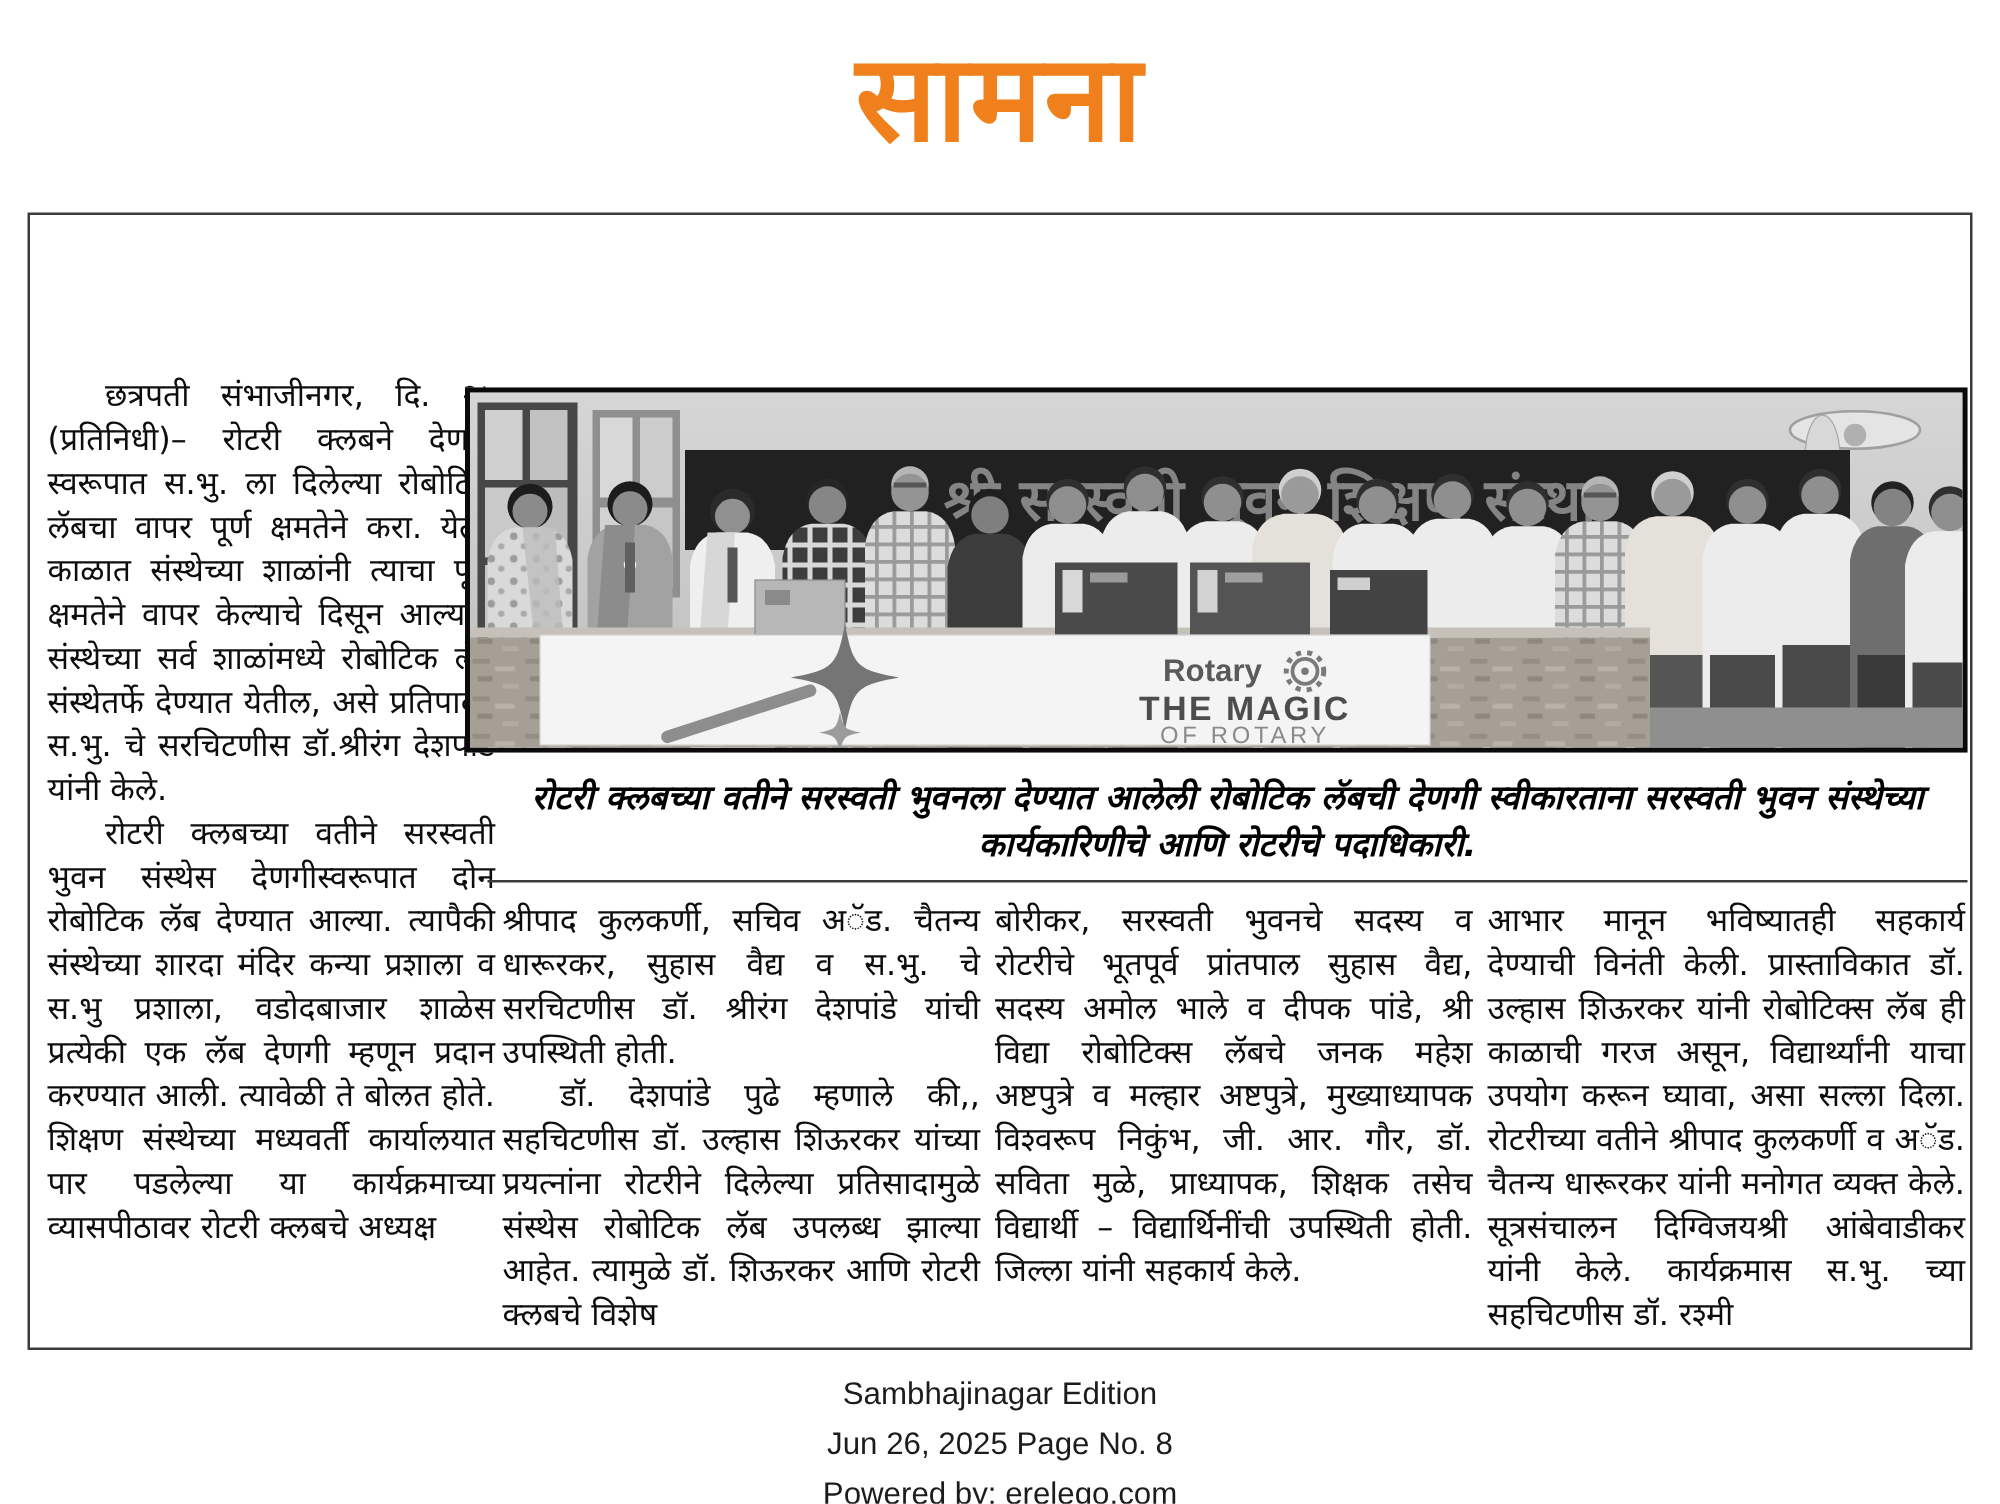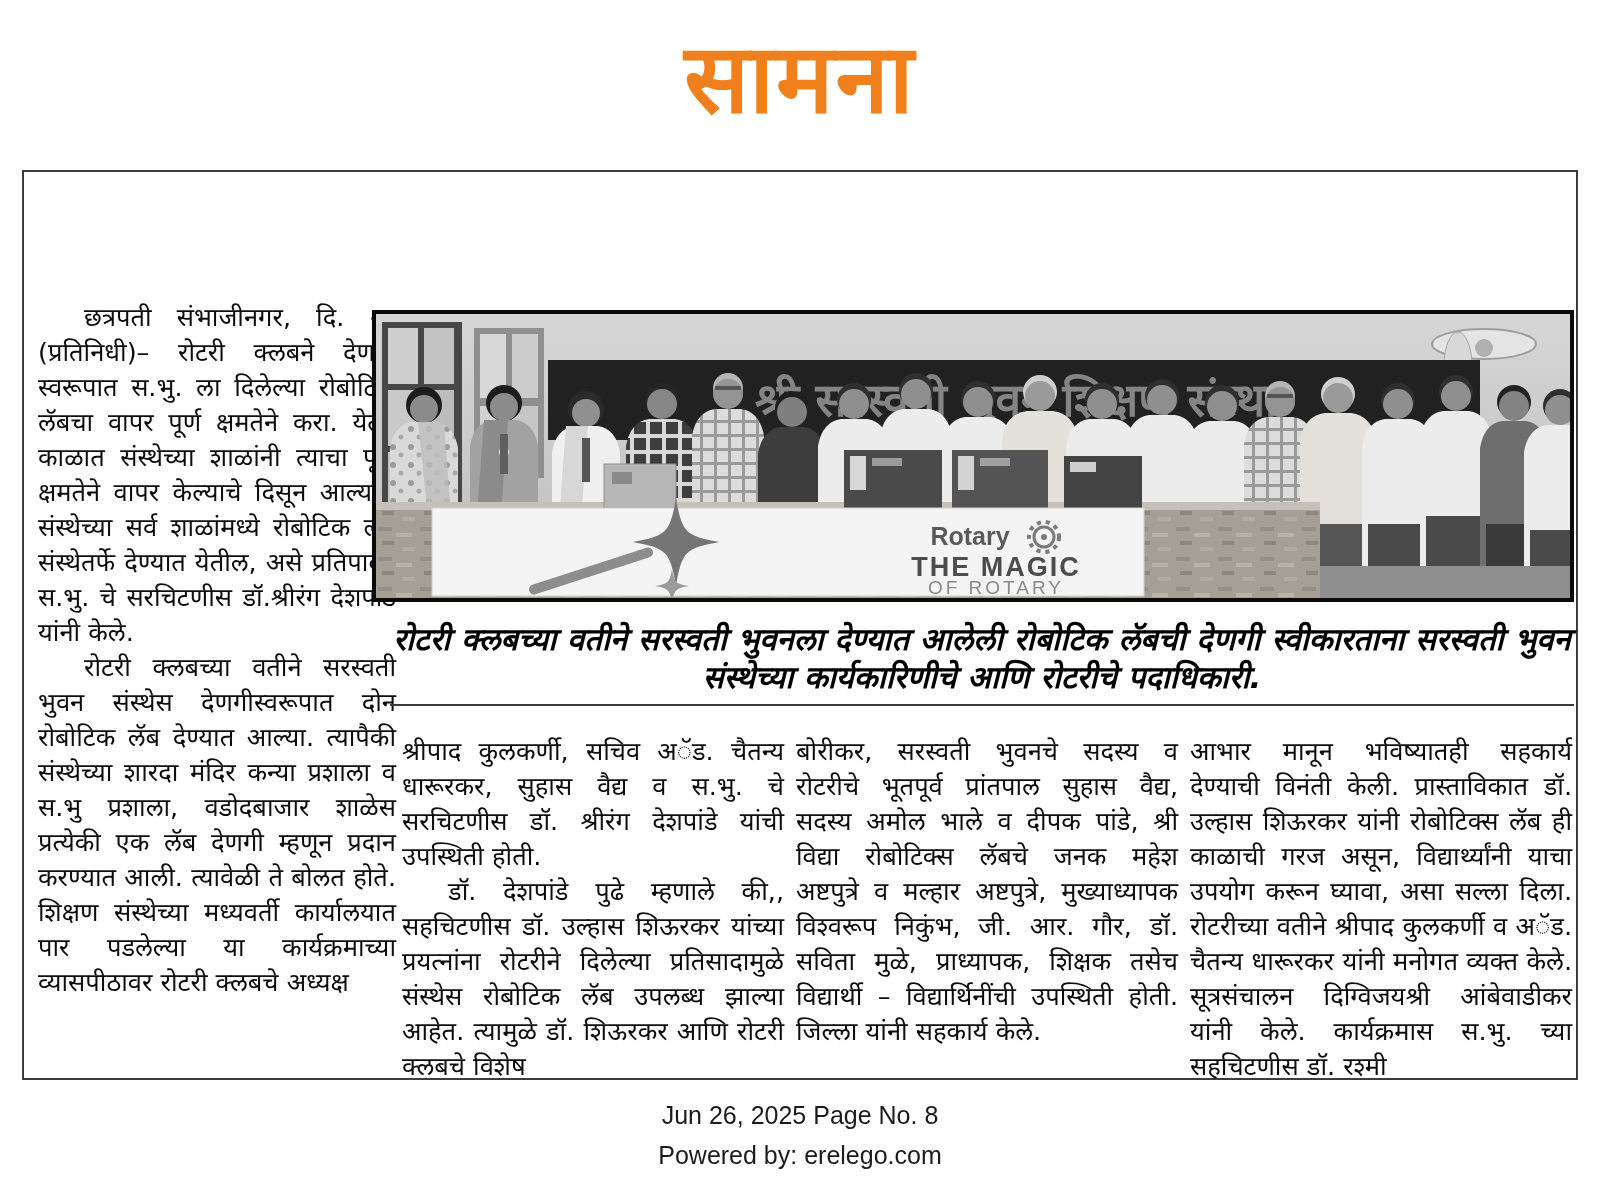--- a/index.html
+++ b/index.html
@@ -44,30 +44,30 @@
   .photo-frame {
     position: absolute; left: 348px; top: 138px;
     width: 1202px; height: 292px;
     border: 4px solid #0a0a0a;
     background: #c9c9c9;
   }
   .photo-frame svg { display: block; }
   .caption {
     position: absolute; left: 368px; top: 448px; width: 1180px;
     text-align: center;
-    font-size: 31px; font-weight: 700; font-style: italic;
+    font-size: 27px; font-weight: 700; font-style: italic;
     line-height: 38px; color: #000;
   }
   .caption-rule {
     position: absolute; left: 366px; top: 532px; width: 1184px;
     border-top: 2px solid #3a3a3a;
   }
   .cols-lower {
     position: absolute; left: 378px; top: 548px; width: 1170px;
-    display: flex; gap: 12px; margin-top: 14px;
+    display: flex; gap: 12px;
   }
   .cols-lower .colx { flex: 1; font-size: 25.5px; line-height: 35px; text-align: justify; color:#0d0d0d; }
   .cols-lower .colx p.indent { text-indent: 46px; }
   .footer {
     position: absolute; left: 0; top: 1095px; width: 100%;
     text-align: center;
     font-family: "Liberation Sans", sans-serif;
     font-size: 25px; line-height: 40px; color: #1c1c1c;
   }
 </style>
@@ -275,15 +275,16 @@
       <p>बोरीकर, सरस्वती भुवनचे सदस्य व रोटरीचे भूतपूर्व प्रांतपाल सुहास वैद्य, सदस्य अमोल भाले व दीपक पांडे, श्री विद्या रोबोटिक्स लॅबचे जनक महेश अष्टपुत्रे व मल्हार अष्टपुत्रे, मुख्याध्यापक विश्वरूप निकुंभ, जी. आर. गौर, डॉ. सविता मुळे, प्राध्यापक, शिक्षक तसेच विद्यार्थी – विद्यार्थिनींची उपस्थिती होती. जिल्ला यांनी सहकार्य केले.</p>
     </div>
     <div class="colx">
       <p>आभार मानून भविष्यातही सहकार्य देण्याची विनंती केली. प्रास्ताविकात डॉ. उल्हास शिऊरकर यांनी रोबोटिक्स लॅब ही काळाची गरज असून, विद्यार्थ्यांनी याचा उपयोग करून घ्यावा, असा सल्ला दिला. रोटरीच्या वतीने श्रीपाद कुलकर्णी व अॅड. चैतन्य धारूरकर यांनी मनोगत व्यक्त केले. सूत्रसंचालन दिग्विजयश्री आंबेवाडीकर यांनी केले. कार्यक्रमास स.भु. च्या सहचिटणीस डॉ. रश्मी</p>
     </div>
   </div>
 
 </section>
 
 <footer class="footer">
+  <div>Sambhajinagar Edition</div>
   <div>Jun 26, 2025 Page No. 8</div>
   <div>Powered by: erelego.com</div>
 </footer>
 
 </body></html>

